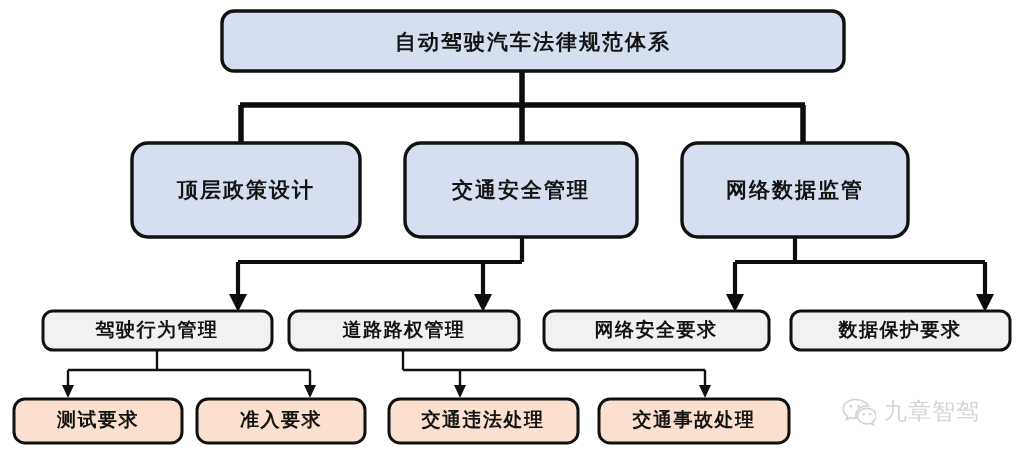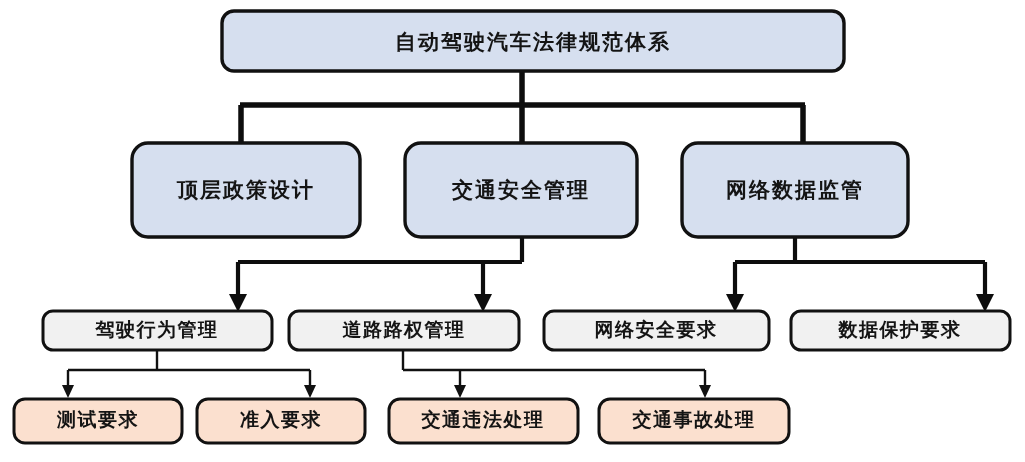--- a/index.html
+++ b/index.html
@@ -208,14 +208,30 @@
       <text class="node-label label-l4" x="483" y="421">交通违法处理</text>
     </g>
 
     <g>
       <rect class="node-rect level4" x="599" y="399" width="190" height="44" rx="11" ry="11"></rect>
       <text class="node-label label-l4" x="694" y="421">交通事故处理</text>
     </g>
 
   </svg>
 
+  <div id="watermark">
+    <span>
+      <svg width="34" height="30" viewBox="0 0 34 30" aria-hidden="true">
+        <path d="M13 2.5 C6.4 2.5 1.2 6.8 1.2 12 c0 2.9 1.7 5.5 4.3 7.2 l-1 3.3 3.7-1.9
+                 c1.5 0.4 3.1 0.6 4.8 0.6 0.5 0 1 0 1.5-0.06 -0.4-1 -0.6-2.1-0.6-3.2
+                 0-5 4.9-9 11-9 0.5 0 1 0.03 1.5 0.09 C25.3 5.6 19.7 2.5 13 2.5 z" fill="none" stroke="#9a9a9a" stroke-width="1.7"></path>
+        <circle cx="9" cy="9.2" r="1.5" fill="#9a9a9a"></circle>
+        <circle cx="16.6" cy="9.2" r="1.5" fill="#9a9a9a"></circle>
+        <path d="M24.8 11.4 c-5.1 0-9.3 3.4-9.3 7.7 0 4.3 4.2 7.7 9.3 7.7 1.2 0 2.4-0.2 3.5-0.6
+                 l3.1 1.6 -0.85-2.8 c2.2-1.4 3.6-3.5 3.6-5.9 0-4.3-4.2-7.7-9.3-7.7 z" fill="none" stroke="#9a9a9a" stroke-width="1.7"></path>
+        <circle cx="21.7" cy="17.3" r="1.25" fill="#9a9a9a"></circle>
+        <circle cx="28.2" cy="17.3" r="1.25" fill="#9a9a9a"></circle>
+      </svg>
+    </span>
+    <span class="wm-text">九章智驾</span>
+  </div>
 
 </div>
 
 </body></html>

